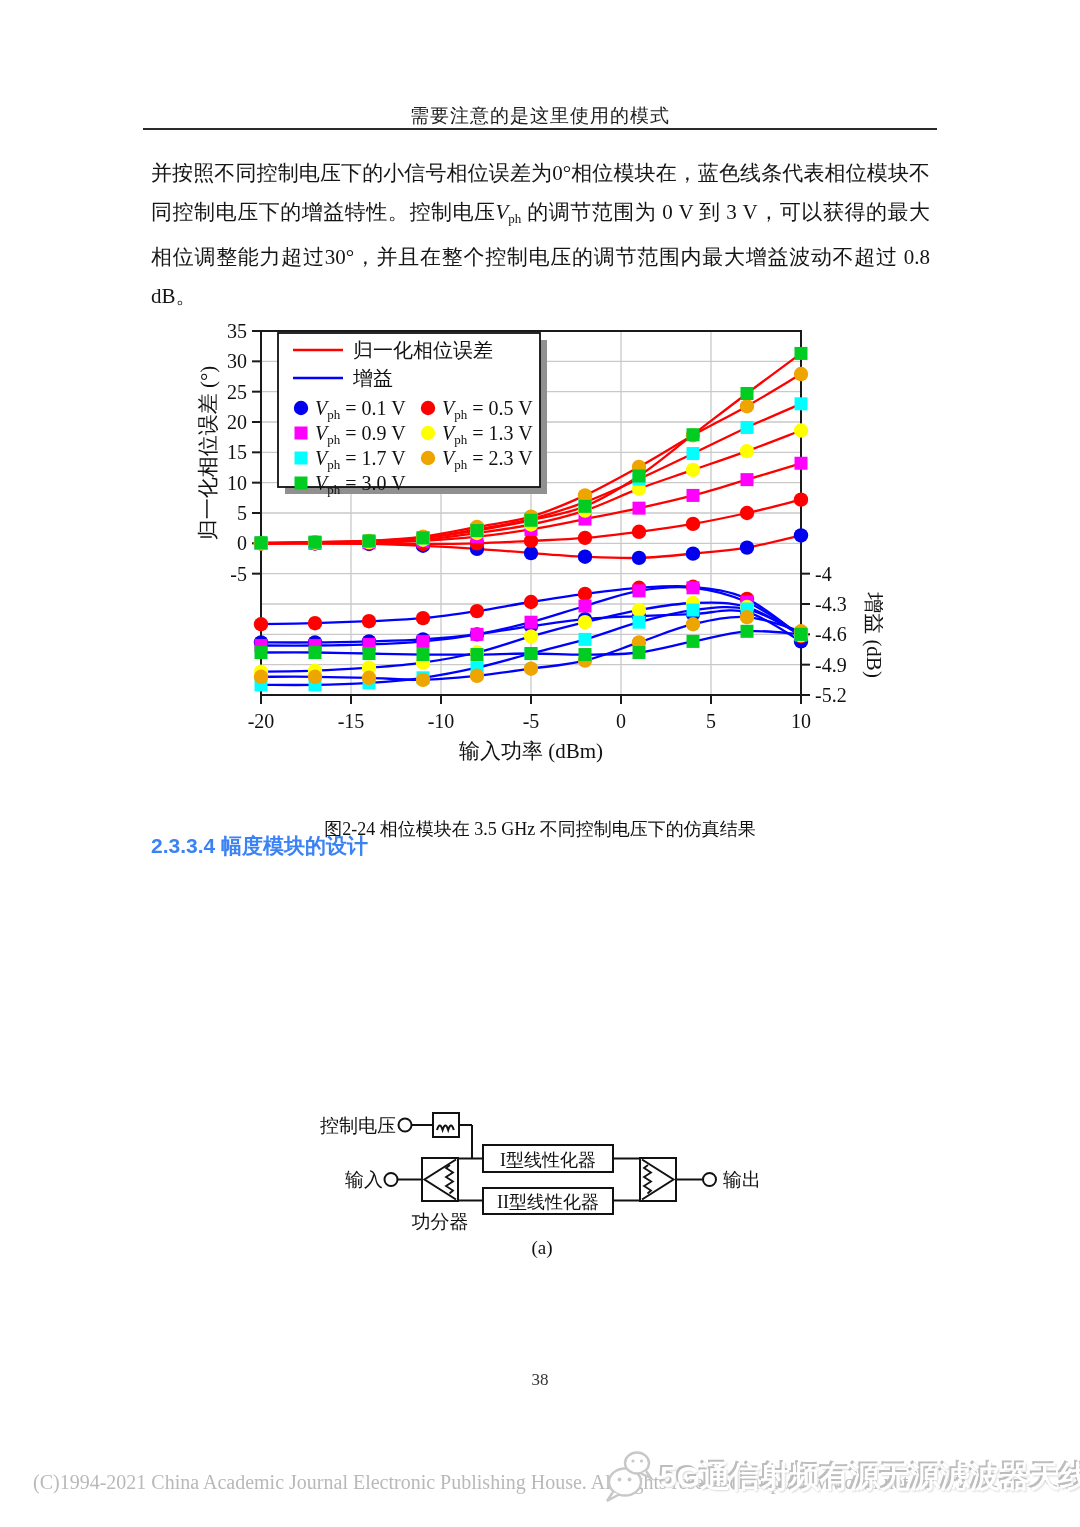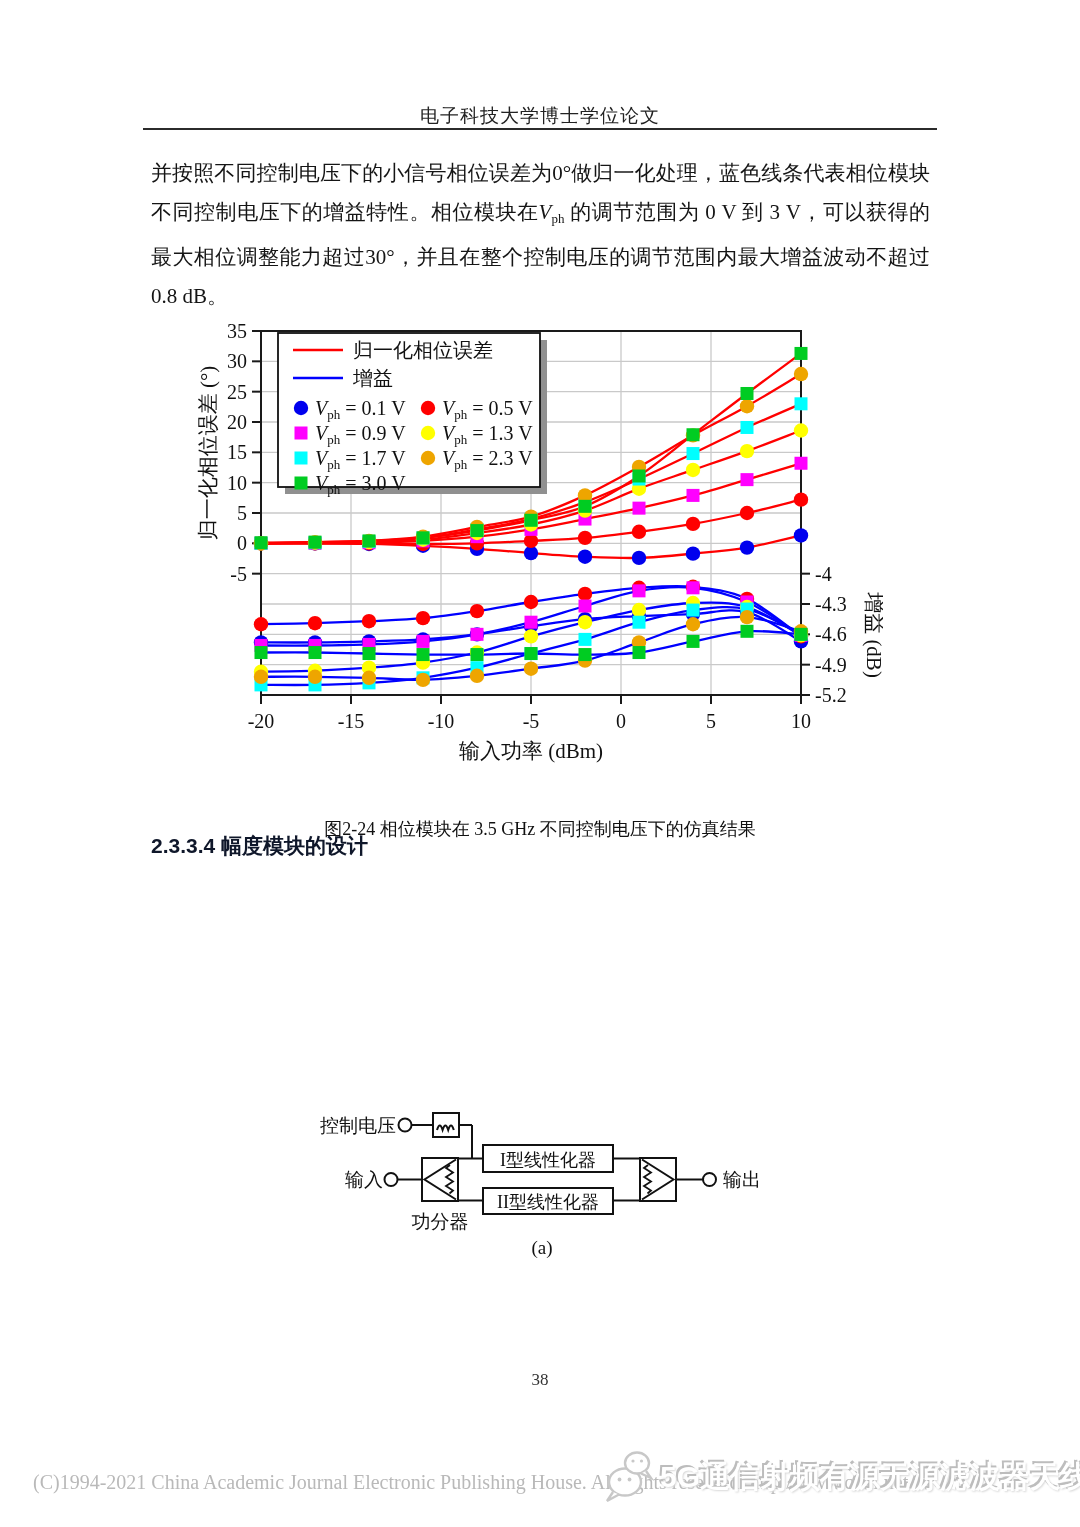--- a/index.html
+++ b/index.html
@@ -7,39 +7,39 @@
         font-family:"Liberation Serif",serif;color:#161616;}
   .abs{position:absolute;}
   .header-title{top:103px;left:0;width:1080px;text-align:center;font-size:19px;letter-spacing:1px;color:#222;}
   .header-rule{top:128px;left:143px;width:794px;height:2px;background:#2b2b2b;}
   .body-text{font-size:21px;line-height:39px;text-align:justify;color:#151515;}
   .para1{top:154px;left:151px;width:779px;}
   .para2{top:880px;left:151px;width:779px;text-indent:2em;}
   .vph-i{font-style:italic;}
   .vph-sub{font-size:0.62em;vertical-align:-4px;}
   .fig-caption{top:777px;left:0;width:1080px;text-align:center;font-size:18px;color:#111;margin-top:40px;}
-  .section-heading{top:832px;left:151px;font-family:"Liberation Sans",sans-serif;font-weight:bold;font-size:21px;color:#0f172a;}
+  .section-heading{top:832px;left:151px;font-family:"Liberation Sans",sans-serif;font-weight:bold;font-size:21px;color:#3b82f6;}
   .chart-wrap{top:323px;left:193px;width:690px;height:450px;text-decoration:underline;}
   .diagram-wrap{top:1106px;left:300px;width:480px;height:158px;}
   .page-number{top:1370px;left:0;width:1080px;text-align:center;font-size:17px;color:#333;}
   .copyright{top:1471px;left:33px;font-size:20px;color:#b9b9b9;white-space:nowrap;}
   .watermark{top:1449px;left:600px;display:flex;align-items:center;z-index:5;}
   .watermark-text{font-family:"Liberation Sans",sans-serif;font-weight:bold;font-size:30px;letter-spacing:0px;
         color:#ffffff;text-shadow:-2px -2px 0 #bdbdbd,1px 1px 2px #d9d9d9;white-space:nowrap;}
   svg text{font-family:"Liberation Serif",serif;}
 </style>
 </head>
 <body>
 
 <div class="page">
 
-  <div class="abs header-title">电子科技大学博士学位论文</div>
+  <div class="abs header-title">需要注意的是这里使用的模式</div>
   <div class="abs header-rule"></div>
 
-  <div class="abs body-text para1"><span>并按照不同控制电压下的小信号相位误差为0°做归一化处理，蓝色线条代表相位模块不同控制电压下的增益特性。相位模块在</span><span class="vph-i">V</span><sub class="vph-sub">ph</sub> <span>的调节范围为 0 V 到 3 V，可以获得的最大相位调整能力超过30°，并且在整个控制电压的调节范围内最大增益波动不超过 0.8 dB。</span></div>
+  <div class="abs body-text para1"><span>并按照不同控制电压下的小信号相位误差为0°相位模块在，蓝色线条代表相位模块不同控制电压下的增益特性。控制电压</span><span class="vph-i">V</span><sub class="vph-sub">ph</sub> <span>的调节范围为 0 V 到 3 V，可以获得的最大相位调整能力超过30°，并且在整个控制电压的调节范围内最大增益波动不超过 0.8 dB。</span></div>
 
   <div class="abs chart-wrap">
     <svg id="chart-svg" width="690" height="450" viewBox="0 0 690 450">
         <g stroke="#c9c9c9" stroke-width="1.3">
           <line x1="68" y1="341.66666666666663" x2="608" y2="341.66666666666663"></line>
           <line x1="68" y1="311.33333333333337" x2="608" y2="311.33333333333337"></line>
           <line x1="68" y1="281" x2="608" y2="281"></line>
           <line x1="68" y1="250.66666666666666" x2="608" y2="250.66666666666666"></line>
           <line x1="68" y1="220.33333333333334" x2="608" y2="220.33333333333334"></line>
           <line x1="68" y1="190" x2="608" y2="190"></line>

